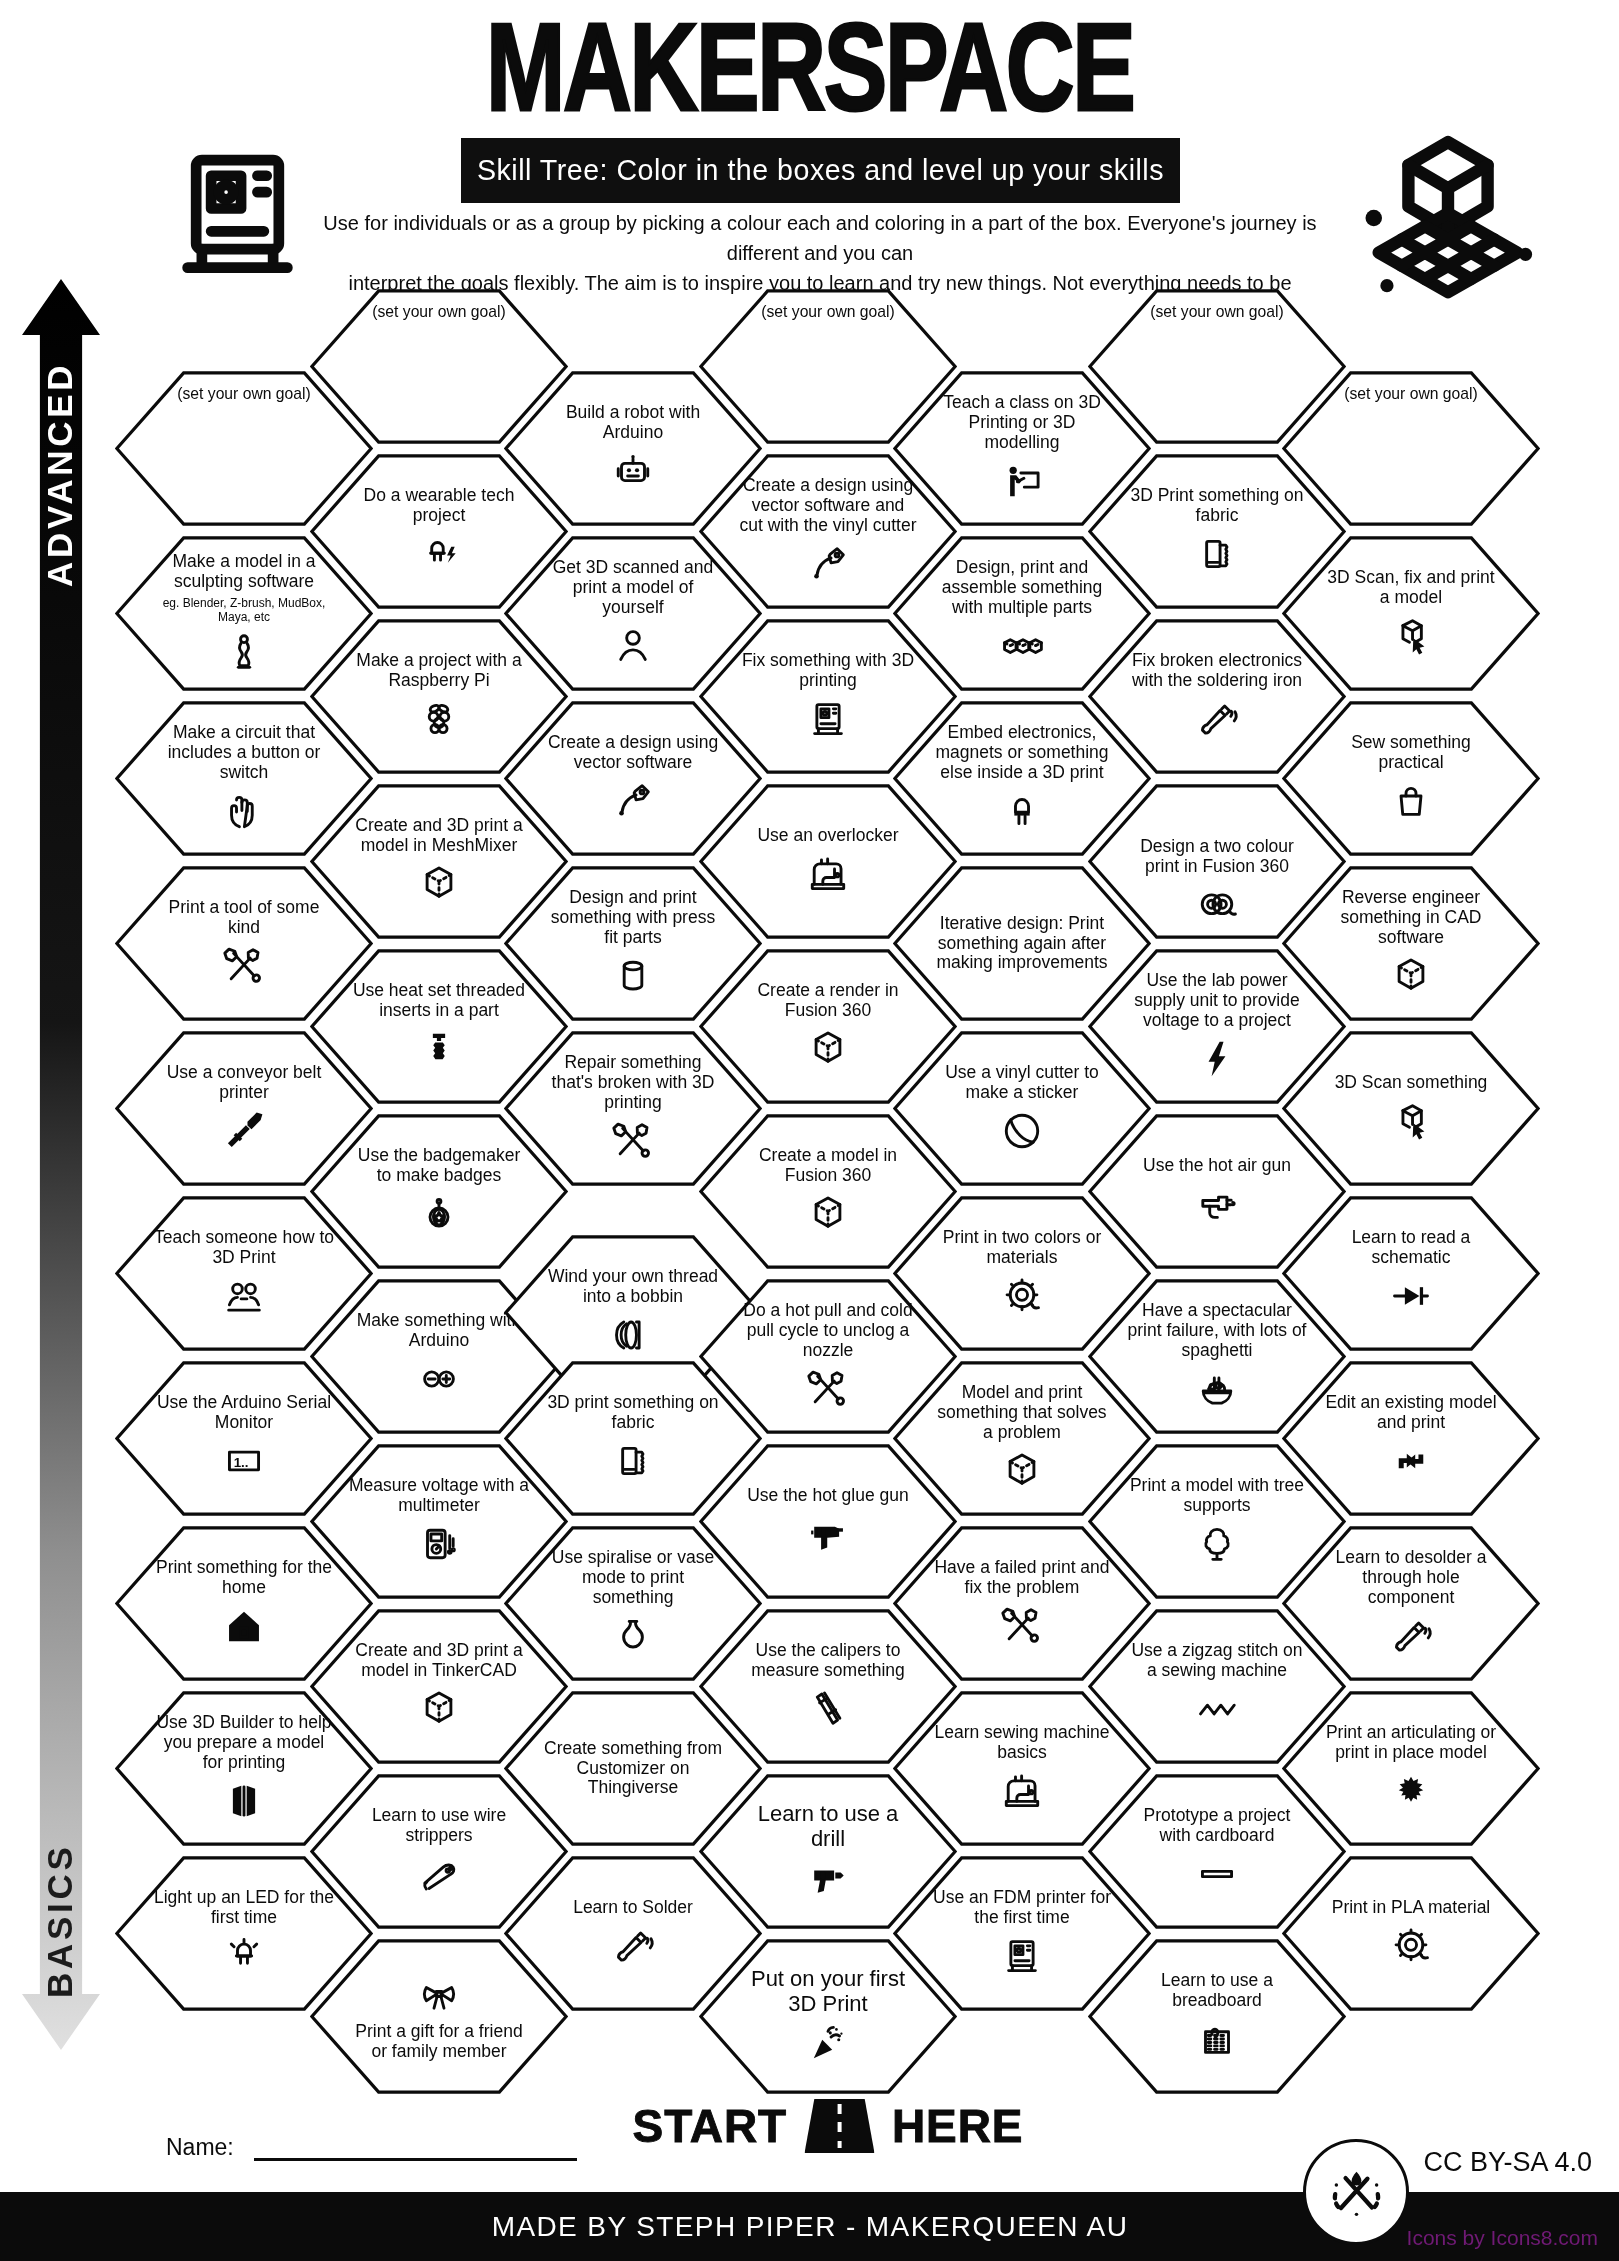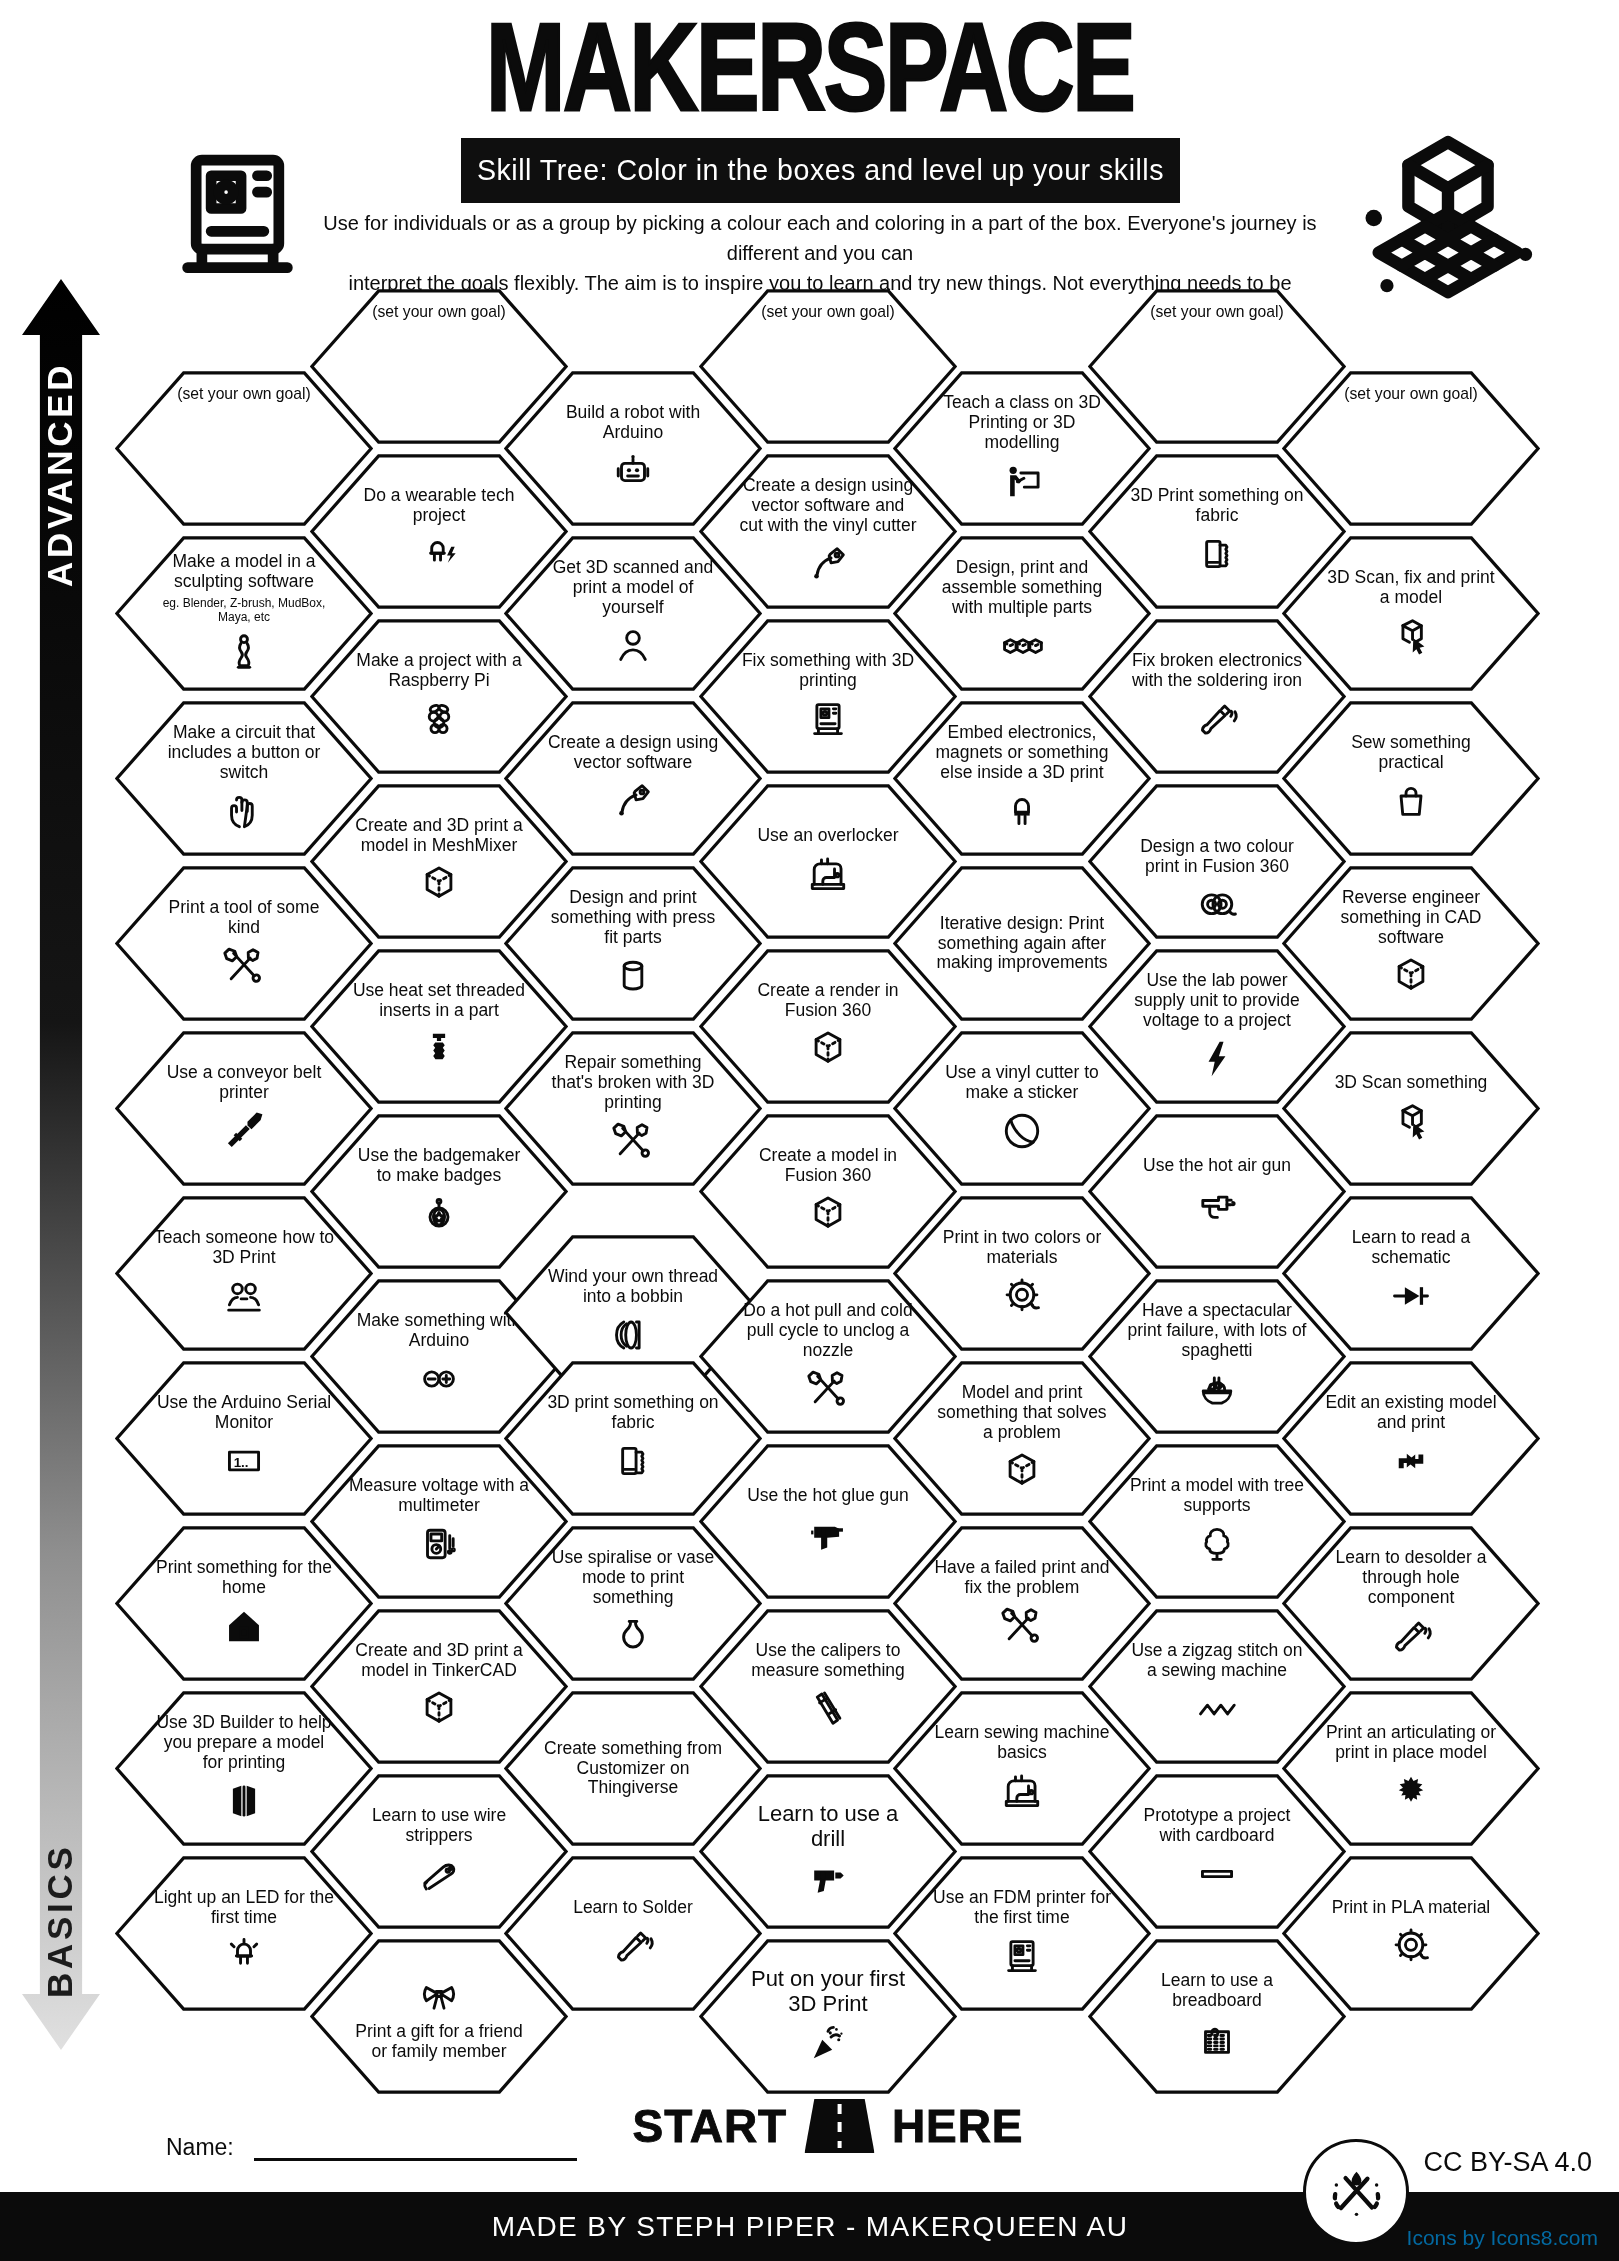--- a/index.html
+++ b/index.html
@@ -45,21 +45,21 @@
         position:relative;}
   .road:after{content:"";position:absolute;left:50%;top:4.6px;bottom:4.6px;width:3.2px;margin-left:-1.6px;
         background:repeating-linear-gradient(#fff 0 10px,transparent 10px 18.4px);}
   .namerow{position:absolute;left:166px;top:2133px;display:flex;align-items:flex-end;gap:20px;}
   .namerow .lbl{font-size:23px;}
   .nameline{width:323px;height:25px;border-bottom:3.2px solid #0b0b0b;}
   .footer{position:absolute;left:0;top:2192px;width:1620px;height:69px;background:#0b0b0b;}
   .footer .credit{width:100%;height:100%;display:flex;align-items:center;justify-content:center;
                   color:#fff;font-size:28px;letter-spacing:1.4px;}
   .license{position:absolute;right:28px;top:2147px;width:240px;text-align:right;font-size:27px;}
-  .icons8{position:absolute;right:22px;top:2226px;width:240px;text-align:right;font-size:21px;color:#0369a1;}
+  .icons8{position:absolute;right:22px;top:2226px;width:240px;text-align:right;font-size:21px;color:#701a75;}
   .cclogo{position:absolute;left:1303px;top:2139px;width:100px;height:100px;background:#fff;
           border:3.2px solid #0b0b0b;border-radius:50%;display:flex;align-items:center;justify-content:center;}
 </style>
 </head>
 <body>
 
 <div class="page">
 
   <div class="title"><span>MAKERSPACE</span></div>
   <div class="subtitle-bar">

